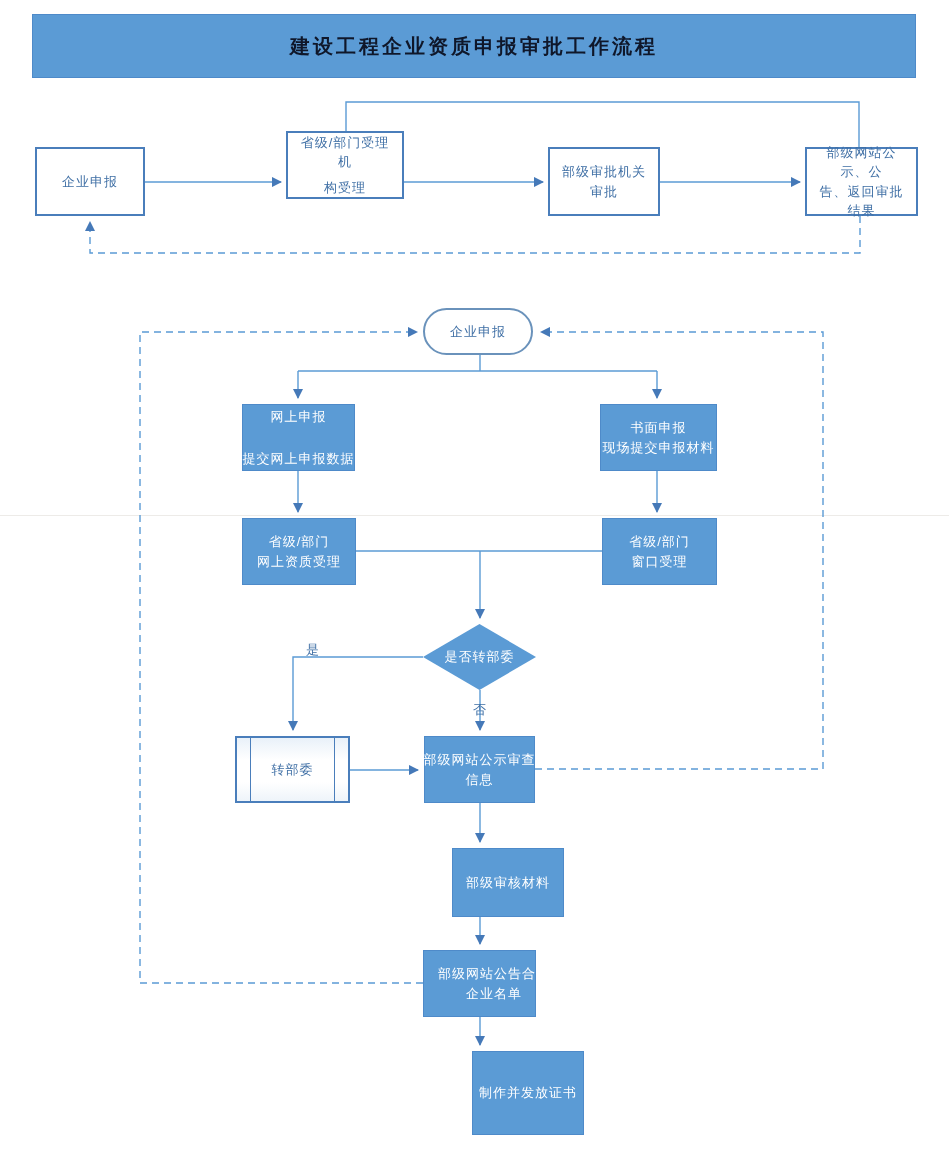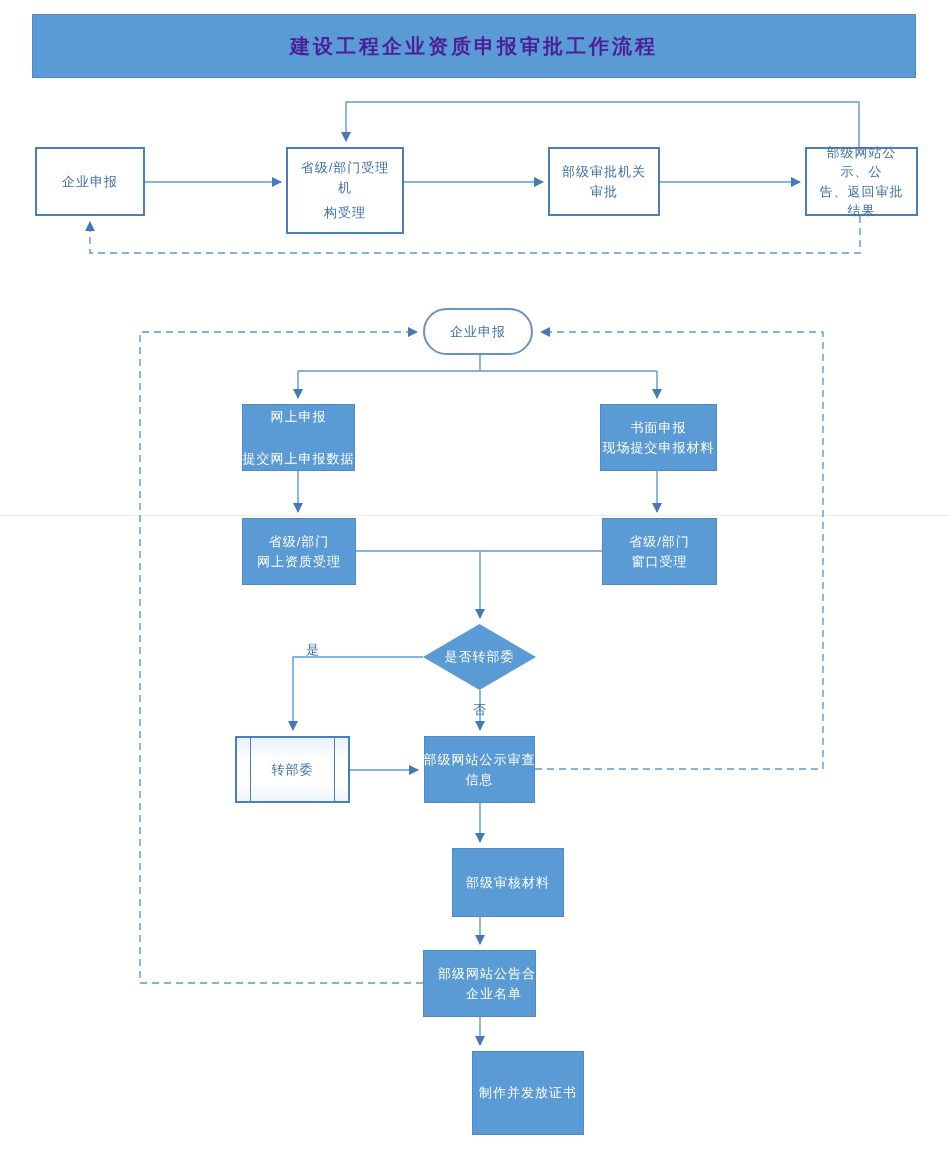--- a/index.html
+++ b/index.html
@@ -5,21 +5,21 @@
   html,body{margin:0;padding:0;background:#ffffff;}
   #canvas{
     position:relative;width:949px;height:1150px;background:#ffffff;overflow:hidden;
     font-family:"Liberation Sans","DejaVu Sans",sans-serif;
   }
   #connectors{position:absolute;left:0;top:0;width:949px;height:1150px;pointer-events:none;}
   .hdr{
     position:absolute;left:32px;top:14px;width:884px;height:64px;
     background:#5b9bd5;border:1px solid #4e8ac9;box-sizing:border-box;
     display:flex;align-items:center;justify-content:center;
-    color:#4c1d95;font-size:20px;font-weight:bold;letter-spacing:3px;
+    color:#0f172a;font-size:20px;font-weight:bold;letter-spacing:3px;
   }
   .node{
     position:absolute;box-sizing:border-box;
     display:flex;flex-direction:column;align-items:center;justify-content:center;
     font-size:13px;line-height:1.5;text-align:center;letter-spacing:1px;white-space:nowrap;
   }
   .box-white{background:#ffffff;border:2px solid #4a7ebb;color:#3f6fa5;white-space:normal;padding:4px 6px;}
   .box-blue{background:#5b9bd5;border:1px solid #4e8ac9;color:#ffffff;}
   .stadium{background:#ffffff;border:2px solid #6a92bb;border-radius:24px;color:#3f6fa5;}
   .diamond{
@@ -79,21 +79,21 @@
   </svg>
 
   <div class="hdr">
     <span>建设工程企业资质申报审批工作流程</span>
   </div>
 
   <div class="node box-white" style="left:35px;top:147px;width:110px;height:69px;">
     <div>企业申报</div>
     <div></div>
   </div>
-  <div class="node box-white" style="left:286px;top:147px;width:118px;height:87px;gap:6px;">
+  <div class="node box-white" style="left:286px;top:131px;width:118px;height:68px;gap:6px;">
     <div>省级/部门受理机</div>
     <div>构受理</div>
   </div>
   <div class="node box-white" style="left:548px;top:147px;width:112px;height:69px;">
     <div>部级审批机关审批</div>
     <div></div>
   </div>
   <div class="node box-white" style="left:805px;top:147px;width:113px;height:69px;">
     <div>部级网站公示、公</div>
     <div>告、返回审批结果</div>

